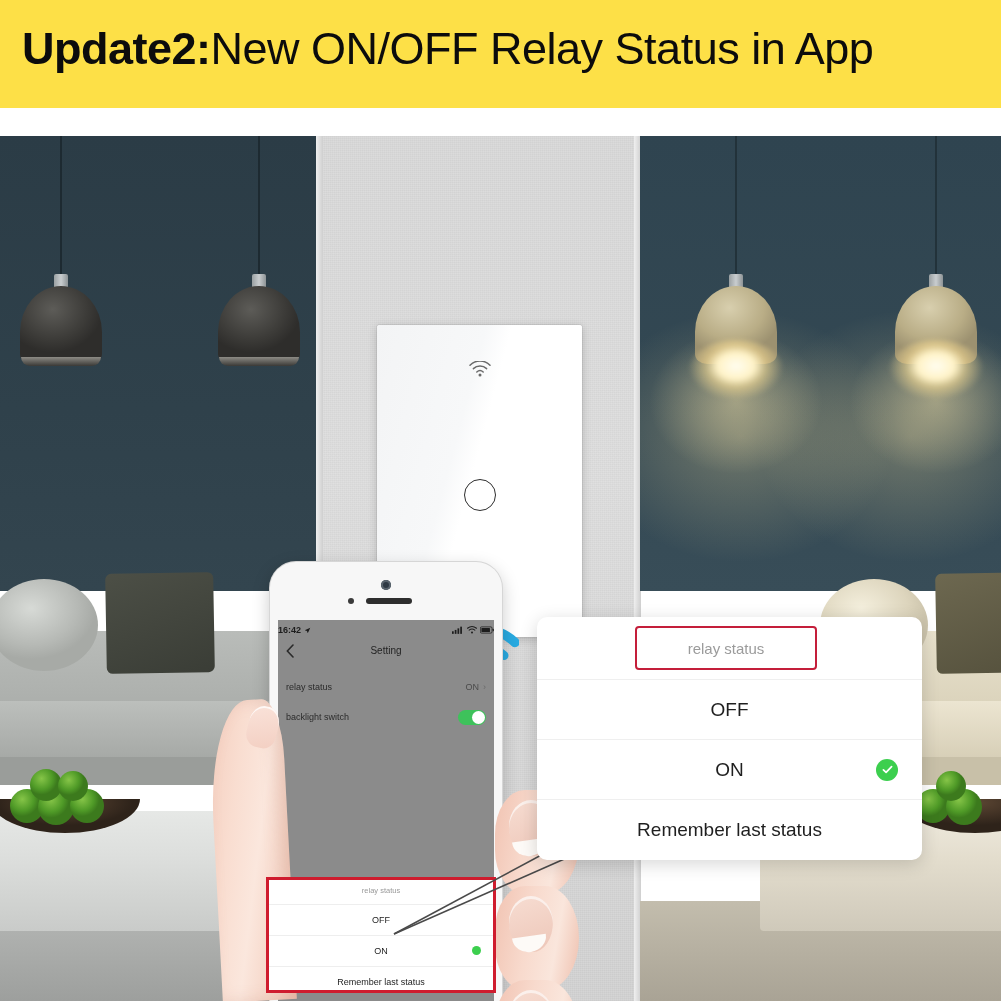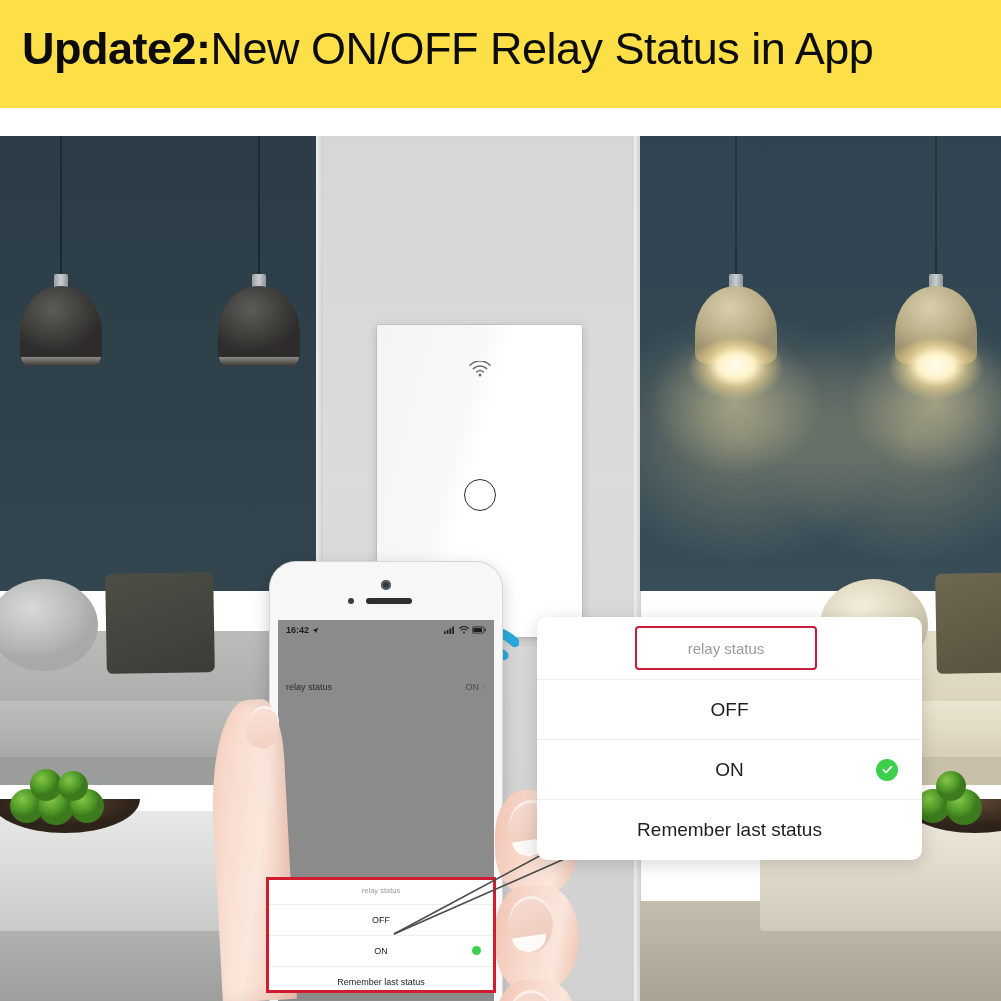--- a/index.html
+++ b/index.html
@@ -152,21 +152,21 @@
     overflow:hidden;
   }
   .phone .cam { position:absolute; left:50%; margin-left:-5px; top:18px; width:10px; height:10px;
     border-radius:50%; background:#2f3a44; box-shadow: inset 0 0 0 2px #59646d; }
   .phone .dot { position:absolute; left:78px; top:36px; width:6px; height:6px; border-radius:50%; background:#3a3a3a; }
   .phone .grille { position:absolute; left:96px; top:36px; width:46px; height:6px; border-radius:3px; background:#2e2e2e; }
 
   .screen { position:absolute; left:8px; top:58px; width:216px; height:381px;
     background:#8b8b8b; overflow:hidden; }
   .statusbar { position:absolute; left:0; top:0; width:100%; height:20px;
-    display:flex; align-items:center; justify-content:space-between; padding:0 8px;
+    display:flex; align-items:center; justify-content:space-between; padding:0 0;
     font-size:9px; color:#1d1d1d; font-weight:700; }
   .sb-right { display:flex; align-items:center; gap:3px; }
   .navbar { position:absolute; left:0; top:20px; width:100%; height:26px; }
   .navbar .back { position:absolute; left:8px; top:4px; font-size:14px; color:#2a2a2a; line-height:18px; }
   .navbar .nav-title { position:absolute; left:0; top:5px; width:100%; text-align:center;
     font-size:10px; color:#242424; }
   .rowlist { position:absolute; left:0; top:52px; width:100%; }
   .srow { position:relative; height:30px; display:flex; align-items:center;
     padding:0 8px; font-size:9px; color:#2b2b2b; }
   .srow .lbl { flex:1; }
@@ -370,26 +370,40 @@
             <circle cx="6" cy="7.4" r="1.2" fill="#1d1d1d"></circle>
           </svg>
           <svg width="14" height="8" viewBox="0 0 18 9">
             <rect x="0.5" y="0.5" width="15" height="8" rx="1.6" fill="none" stroke="#1d1d1d"></rect>
             <rect x="1.8" y="1.8" width="11" height="5.4" rx="0.8" fill="#1d1d1d"></rect>
             <rect x="16.4" y="3" width="1.4" height="3" rx="0.6" fill="#1d1d1d"></rect>
           </svg>
         </div>
       </div>
 
+      <div class="navbar">
+        <div class="back">
+          <svg width="8" height="14" viewBox="0 0 8 14">
+            <path d="M7 1 1.3 7 7 13" stroke="#2a2a2a" stroke-width="1.6" fill="none" stroke-linecap="round" stroke-linejoin="round"></path>
+          </svg>
+        </div>
+        <div class="nav-title">Setting</div>
+      </div>
 
       <div class="rowlist">
         <div class="srow">
           <span class="lbl">relay status</span>
           <span class="val">ON</span>
           <span class="chev">›</span>
+        </div>
+        <div class="srow">
+          <span class="lbl">backlight switch</span>
+          <span class="toggle">
+              <span class="knob"></span>
+            </span>
         </div>
       </div>
     </div>
   </div>
 
   <div class="hand thumb"></div>
   <div class="thumbnail-l"></div>
   <div class="fingers">
     <div class="finger" style="top:0;">
       <div class="nail"></div>

